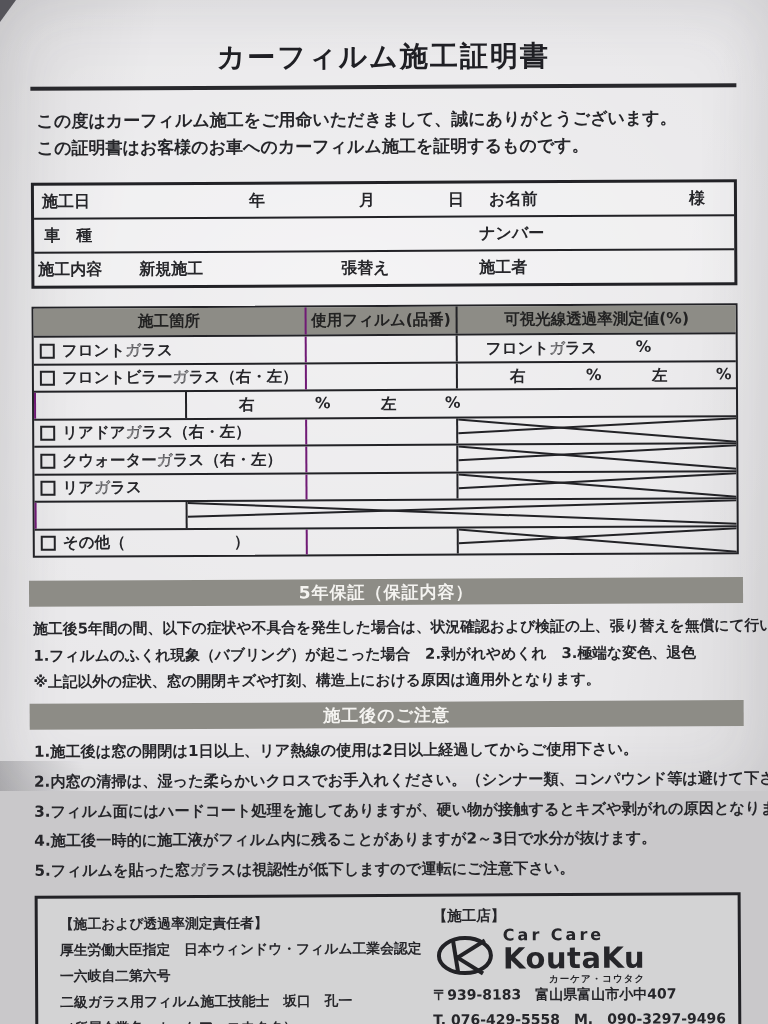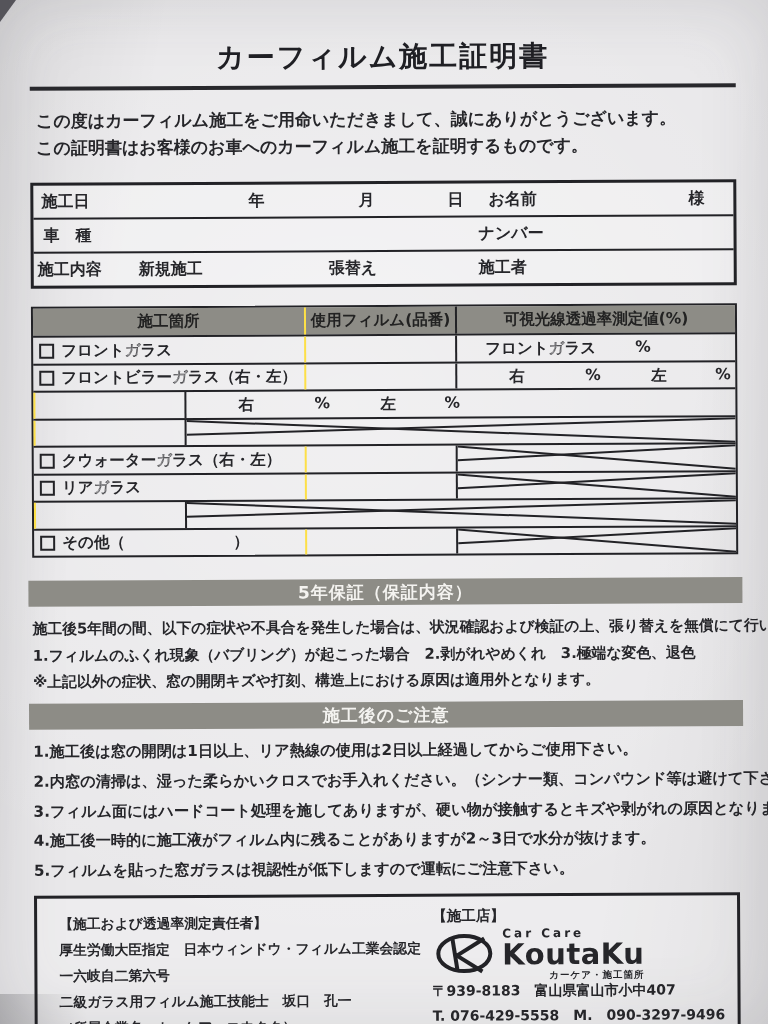--- a/index.html
+++ b/index.html
@@ -3,21 +3,21 @@
 <meta charset="utf-8">
 <style>
   html,body{margin:0;padding:0;}
   body{
     width:768px;height:1024px;overflow:hidden;
     background:#c9c8ca;
     font-family:"DejaVu Sans","Liberation Sans",sans-serif;
     color:#26262a;
   }
   .photo{
-    position:relative;width:768px;height:1024px;
+    position:relative;width:768px;height:791px;
     background:
       radial-gradient(ellipse 120% 90% at 45% 40%, rgba(255,255,255,0.35), rgba(0,0,0,0) 60%),
       linear-gradient(100deg, rgba(0,0,0,0.07), rgba(0,0,0,0) 18%, rgba(0,0,0,0) 80%, rgba(0,0,0,0.05)),
       #e9e8ea;
     box-shadow: inset 0 0 70px rgba(60,60,70,0.15);
     text-decoration: underline;
   }
   .corner-tl{
     position:absolute;top:0;left:0;width:16px;height:22px;
     background:#55545a;
@@ -49,21 +49,21 @@
   .info-row span{position:absolute;top:6px;font-size:16px;font-weight:700;white-space:pre;}
   
   .glass-table{margin-top:18px;border:2.5px solid #222226;}
   .g-row{display:flex;align-items:stretch;}
   .g-row + .g-row{border-top:2px solid #222226;}
   .g-head{height:27px;background:#8d8c86;}
   .g-head .gc{display:flex;align-items:center;justify-content:center;
     font-size:15.5px;font-weight:700;color:#222;}
   .g-body{height:25.5px;}
   .gc1{width:38.6%;display:flex;align-items:center;padding-left:6px;box-sizing:border-box;}
-  .gc2{width:21.8%;border-left:2px solid #fde047;border-right:2px solid #222226;box-sizing:border-box;}
+  .gc2{width:21.8%;border-left:2px solid #701a75;border-right:2px solid #222226;box-sizing:border-box;}
   .gc3{flex:1;position:relative;}
   .loc-label{font-size:15.5px;font-weight:700;white-space:pre;}
   .checkbox{
     display:inline-block;width:11px;height:11px;border:2px solid #222226;
     margin-right:7px;flex:0 0 auto;background:transparent;
   }
   .m-span{position:absolute;top:3px;font-size:15.5px;font-weight:700;}
   .cross-svg{position:absolute;top:0;left:0;width:100%;height:100%;display:block;}
   
   .bar{
@@ -80,21 +80,21 @@
     margin-top:9px;border:3px solid #222226;height:143px;
     display:flex;box-sizing:content-box;background:rgba(255,255,255,0.2);
   }
   .f-left{width:55%;padding:12px 0 0 22px;box-sizing:border-box;}
   .f-left div{font-size:13.8px;font-weight:700;line-height:1.9;white-space:pre;}
   .f-right{flex:1;padding:10px 6px 0 10px;box-sizing:border-box;}
   .f-right .heading{font-size:14.5px;font-weight:700;}
   .logo-row{display:flex;align-items:center;margin:2px 0 2px 2px;}
   .logo-mark{flex:0 0 auto;margin-right:6px;}
   .logo-texts{display:flex;flex-direction:column;line-height:1;}
-  .logo-top{font-size:12px;font-weight:700;letter-spacing:3px;}
+  .logo-top{font-size:16px;font-weight:700;letter-spacing:3px;}
   .logo-main{font-size:29px;font-weight:700;letter-spacing:0.5px;margin-top:1px;}
   .logo-sub{font-size:9.5px;font-weight:700;align-self:flex-end;margin-top:1px;letter-spacing:1px;}
   .f-addr{font-size:14px;font-weight:700;margin-top:3px;white-space:pre;}
   .f-phone{font-size:14px;font-weight:700;margin-top:7px;white-space:pre;}
 </style>
 </head>
 <body>
 
 <div class="photo">
   <div class="corner-tl"></div>
@@ -119,21 +119,21 @@
         <span style="left:455px">お名前</span>
         <span style="left:655px">様</span>
       </div>
       <div class="info-row">
         <span style="left:10px">車　種</span>
         <span style="left:445px">ナンバー</span>
       </div>
       <div class="info-row">
         <span style="left:4px">施工内容</span>
         <span style="left:105px">新規施工</span>
-        <span style="left:295px">張替え</span>
+        <span style="left:307px">張替え</span>
         <span style="left:445px">施工者</span>
       </div>
     </div>
 
     <div class="glass-table">
       <div class="g-row g-head">
         <div class="gc gc1" style="justify-content:center;padding-left:0">施工箇所</div>
         <div class="gc gc2">使用フィルム(品番)</div>
         <div class="gc gc3" style="position:static;display:flex;align-items:center;justify-content:center">可視光線透過率測定値(%)</div>
       </div>
@@ -168,20 +168,24 @@
         <div class="gc2"></div>
         <div class="gc3">
           <span class="m-span" style="left:52px">右</span>
           <span class="m-span" style="left:128px">%</span>
           <span class="m-span" style="left:194px">左</span>
           <span class="m-span" style="left:258px">%</span>
         </div>
       </div>
 
       <div class="g-row g-body">
+        <div class="gc1">
+          <span class="checkbox"></span>
+          <span class="loc-label">リアドアガラス（右・左）</span>
+        </div>
         <div class="gc2"></div>
         <div class="gc3">
           <svg class="cross-svg" viewBox="0 0 100 26" preserveAspectRatio="none">
             <line x1="0" y1="15" x2="100" y2="1" stroke="#222226" stroke-width="2" vector-effect="non-scaling-stroke"></line>
             <line x1="0" y1="1" x2="100" y2="25" stroke="#222226" stroke-width="2" vector-effect="non-scaling-stroke"></line>
           </svg>
         </div>
       </div>
 
       <div class="g-row g-body">
@@ -267,21 +271,21 @@
         <div class="logo-row">
           <svg class="logo-mark" width="62" height="46" viewBox="0 0 62 46">
             <ellipse cx="30" cy="23" rx="26" ry="17.5" fill="none" stroke="#222226" stroke-width="4"></ellipse>
             <line x1="18" y1="7" x2="23" y2="39" stroke="#222226" stroke-width="4"></line>
             <line x1="50" y1="8" x2="21" y2="26" stroke="#222226" stroke-width="4"></line>
             <line x1="21" y1="24" x2="48" y2="41" stroke="#222226" stroke-width="4"></line>
           </svg>
           <div class="logo-texts">
             <span class="logo-top">Car Care</span>
             <span class="logo-main">KoutaKu</span>
-            <span class="logo-sub">カーケア・施工箇所</span>
+            <span class="logo-sub">カーケア・コウタク</span>
           </div>
         </div>
         <div class="f-addr">〒939-8183　富山県富山市小中407</div>
         <div class="f-phone">T. 076-429-5558　M.　090-3297-9496</div>
       </div>
     </div>
 
   </div>
 </div>
 

